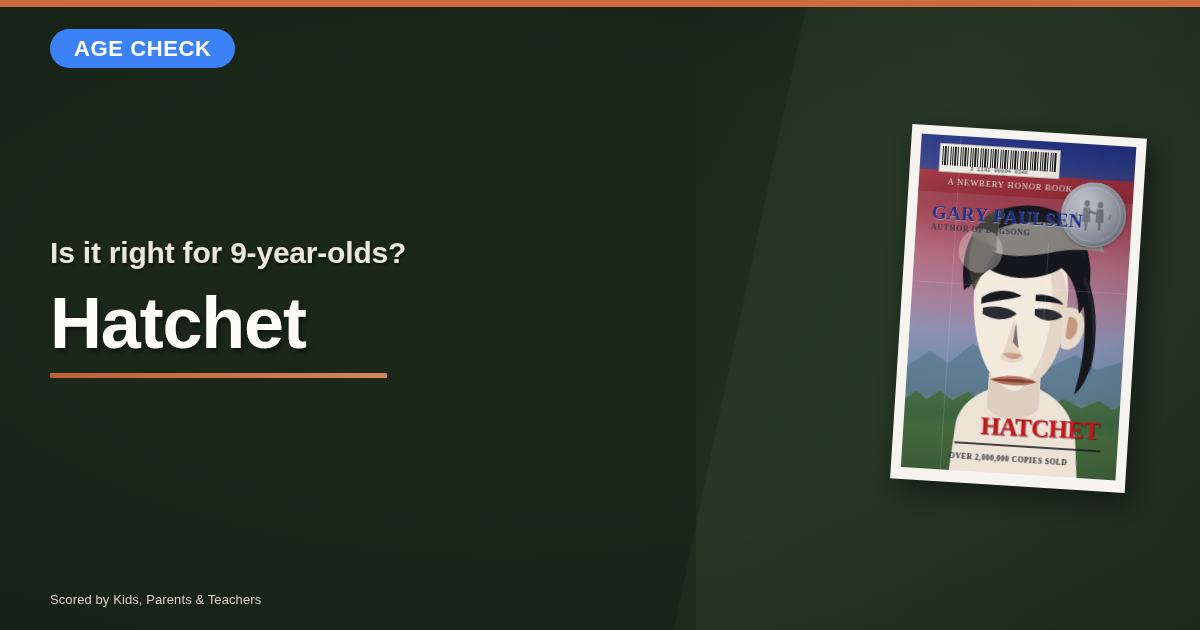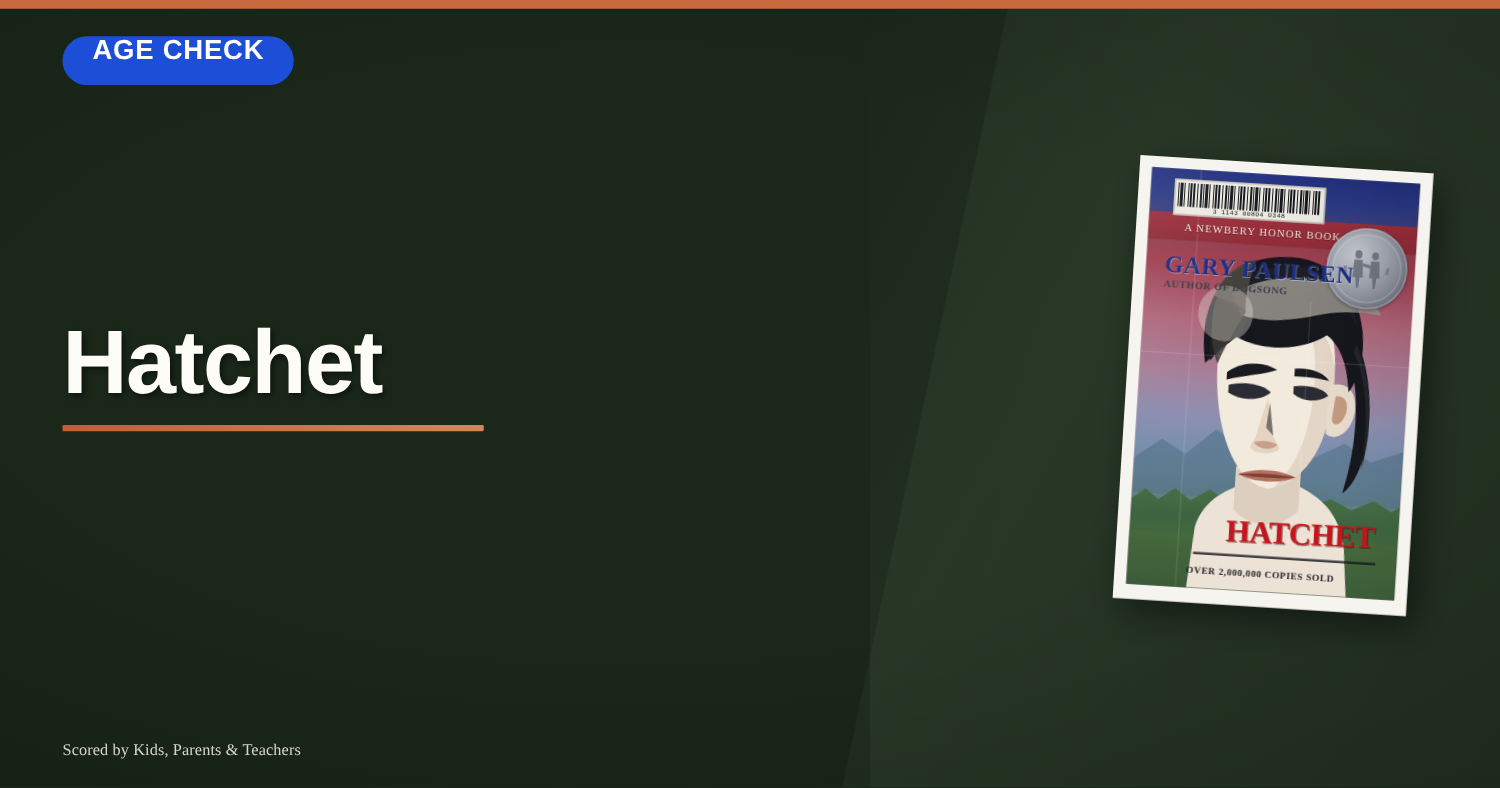--- a/index.html
+++ b/index.html
@@ -44,22 +44,22 @@
     position:absolute; top:0; left:0;
     width:1200px; height:7px;
     background:#c96a3f;
     z-index:6;
   }
 
   
   .badge {
     position:absolute; left:50px; top:29px;
     height:39px; padding:0 24px;
-    display:flex; justify-content:center;
-    background:#1d4ed8;
+    display:flex; align-items:center; justify-content:center;
+    background:#3b82f6;
     border-radius:20px;
     z-index:5;
   }
   .badge-label {
     color:#ffffff;
     font-size:22px;
     font-weight:bold;
     letter-spacing:0.6px;
     line-height:1;
   }
@@ -93,21 +93,20 @@
     width:337px; height:5px;
     background:linear-gradient(90deg,#c05f36 0%, #d2865c 100%);
     border-radius:1px;
   }
 
   
   .footer-left {
     position:absolute; left:50px; top:592px;
     color:#d8d4c8; font-size:13px; letter-spacing:0.1px;
     z-index:5;
-    font-family:Liberation Serif, serif;
   }
   .footer-right {
     position:absolute; right:50px; top:589px;
     color:#ddd9cd; font-size:17px; letter-spacing:0.1px;
     z-index:5;
   }
 
   
   .cover-wrap {
     position:absolute;
@@ -311,20 +310,21 @@
   <div class="bg-wedge2"></div>
   <div class="bg-vignette"></div>
 
   <div class="top-bar"></div>
 
   <div class="badge">
     <span class="badge-label">AGE CHECK</span>
   </div>
 
   <div class="copy">
+    <div class="eyebrow">Is it right for 9-year-olds?</div>
     <div class="book-title">Hatchet</div>
     <div class="title-rule"></div>
   </div>
 
   <div class="footer-left">Scored by Kids, Parents &amp; Teachers</div>
 
   <div class="cover-wrap">
     <div class="cover-frame">
       <div class="cover-art">
 

